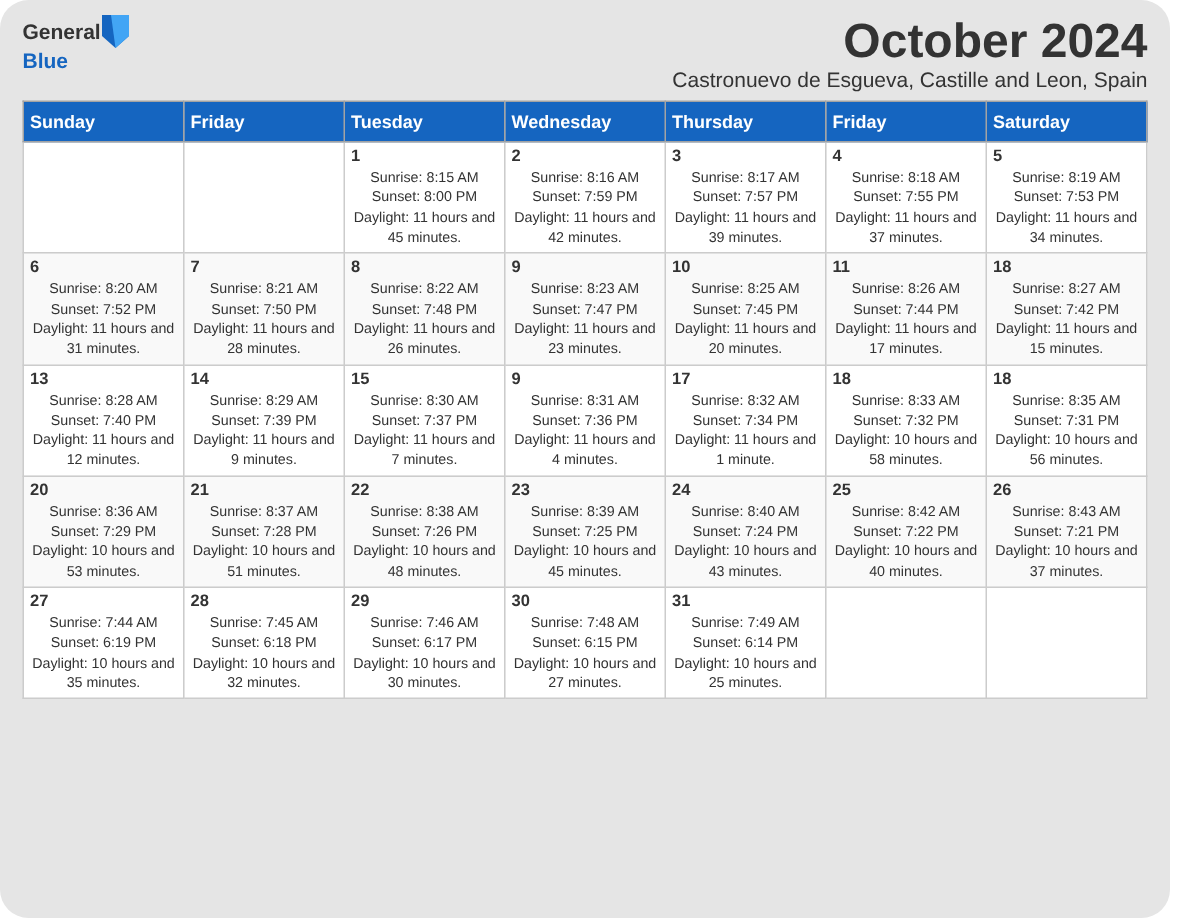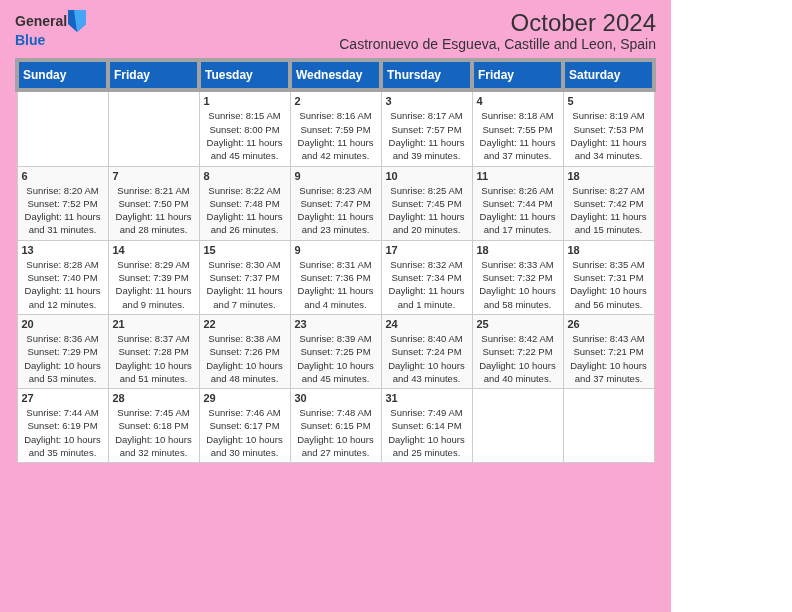--- a/index.html
+++ b/index.html
@@ -4,24 +4,25 @@
   <style>
     * { box-sizing: border-box; margin: 0; padding: 0; }
     body {
       font-family: Arial, sans-serif;
       background: #fff;
       width: 792px;
       min-height: 612px;
       overflow: hidden;
     }
     .page {
-      width: 671px;
+      width: 780px;
       min-height: 612px;
-      background: #f9a8d4;
+      background: #e5e5e5;
       padding: 10px 15px 10px 15px;
+      border-radius: 19px;
     }
     .header {
       display: flex;
       align-items: flex-start;
       justify-content: space-between;
       margin-bottom: 4px;
     }
     .logo {
       display: flex;
       align-items: center;
@@ -41,43 +42,43 @@
     }
     .logo-icon {
       width: 18px;
       height: 22px;
       margin-left: 1px;
     }
     .title-section {
       text-align: right;
     }
     .main-title {
-      font-size: 24px;
-      font-weight: normal;
+      font-size: 32px;
+      font-weight: bold;
       color: #333;
       line-height: 1.1;
     }
     .subtitle {
       font-size: 14px;
       color: #333;
       font-weight: normal;
     }
     .calendar-table {
       width: 100%;
       border-collapse: collapse;
       margin-top: 6px;
     }
     .calendar-table th {
       background: #1565c0;
       color: #fff;
       font-size: 12px;
       font-weight: bold;
       padding: 6px 4px;
       text-align: left;
-      border: 4px solid #a3a3a3;
+      border: 1px solid #a3a3a3;
     }
     .calendar-table td {
       border: 1px solid #ccc;
       vertical-align: top;
       padding: 3px 4px;
       width: calc(100% / 7);
       min-height: 80px;
       font-size: 10px;
       color: #333;
       background: #fff;

